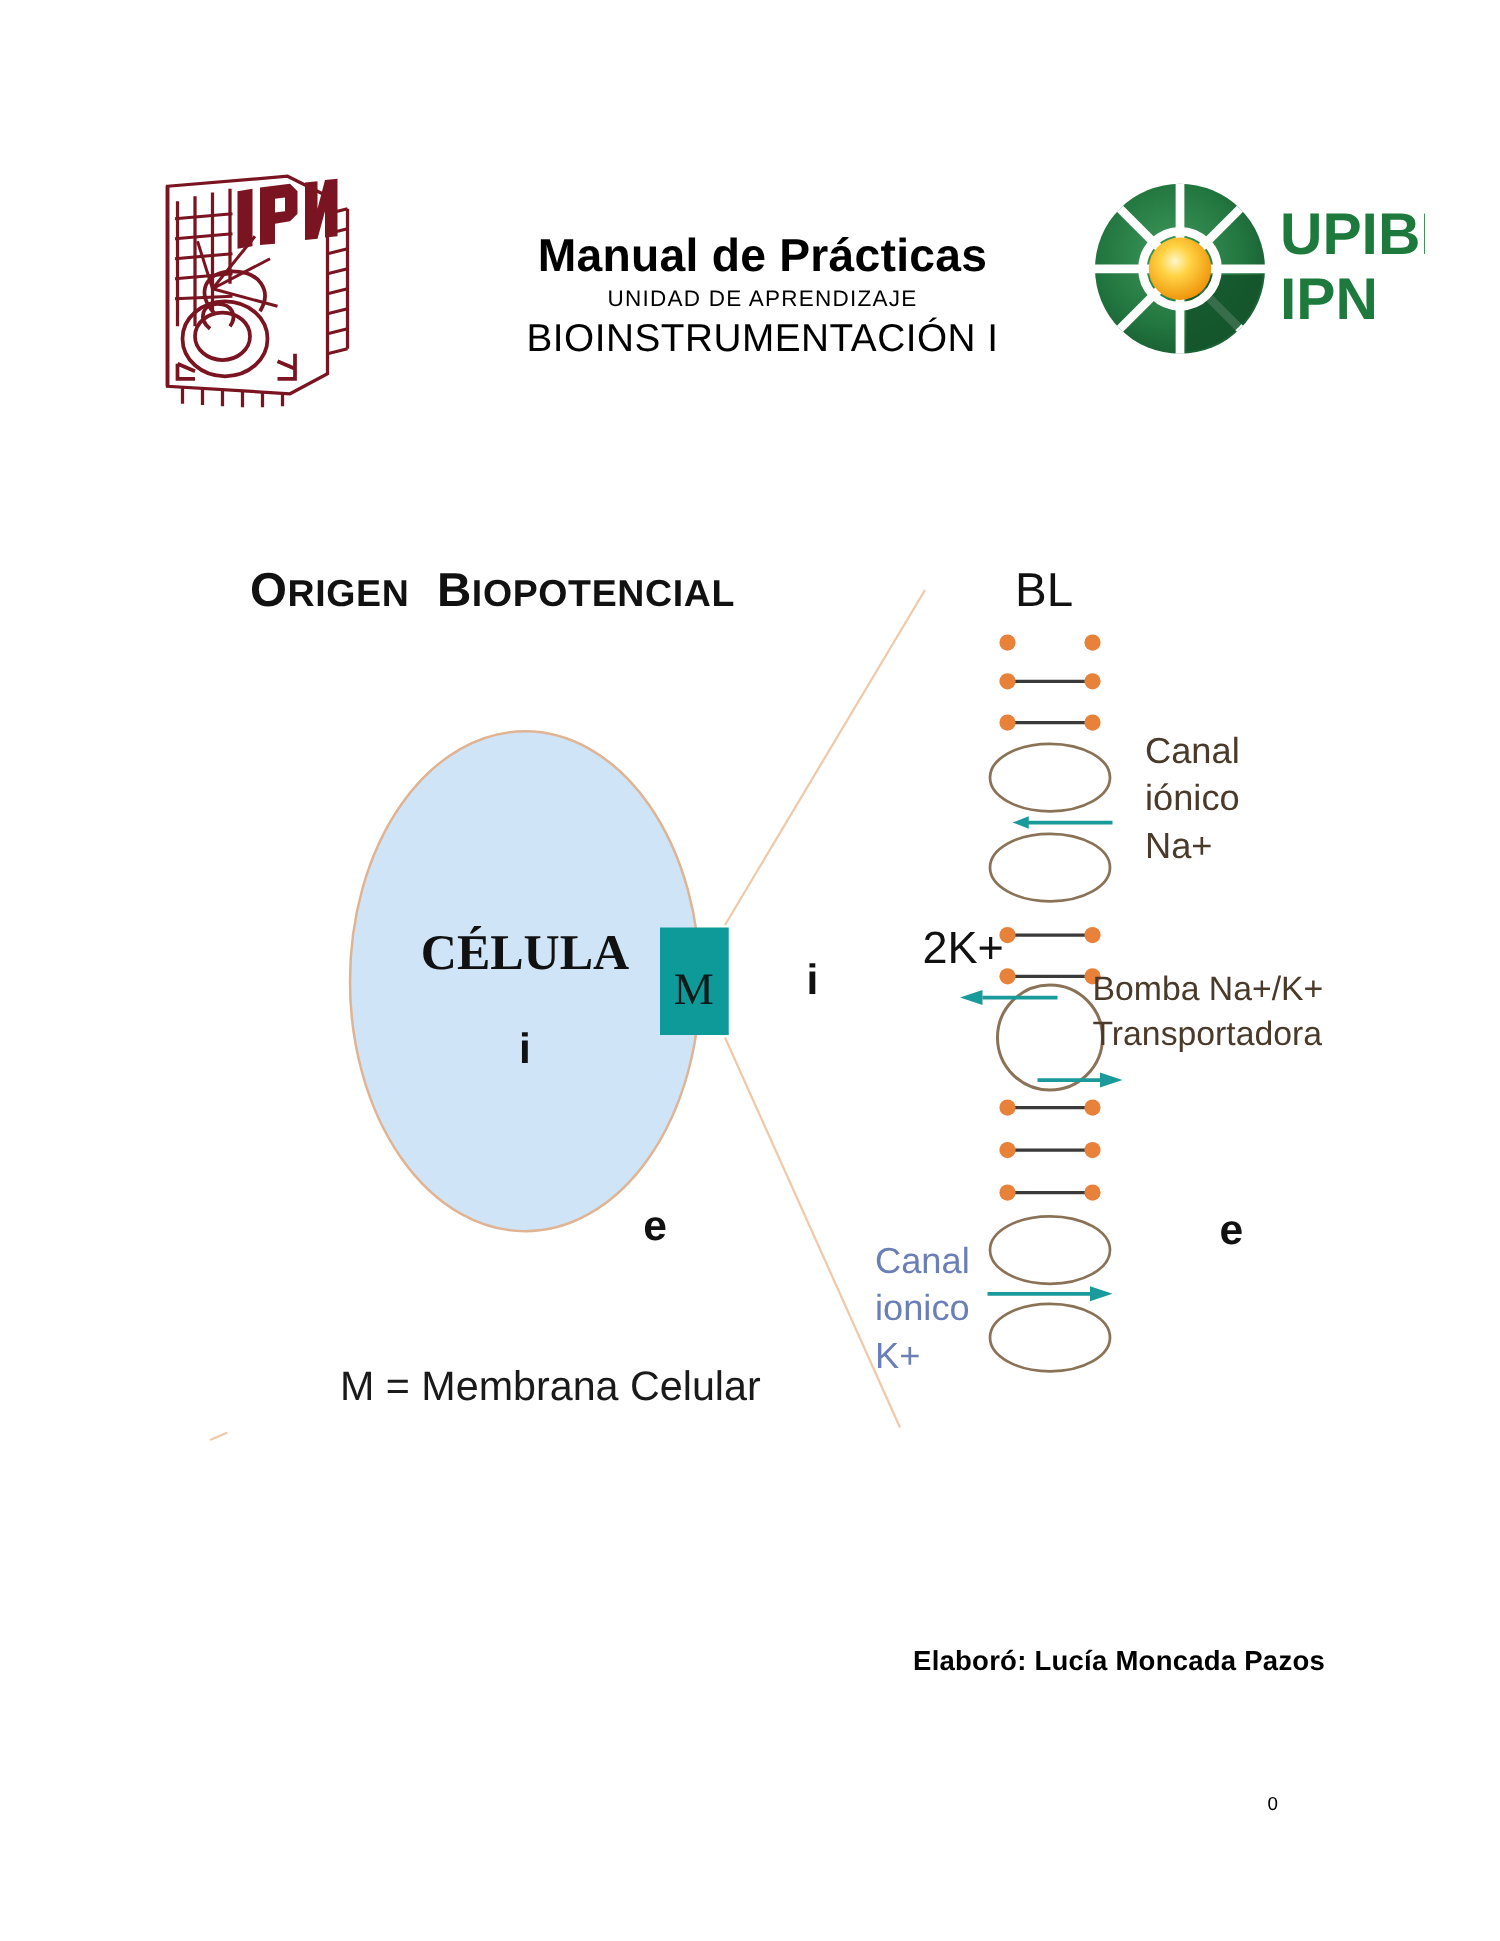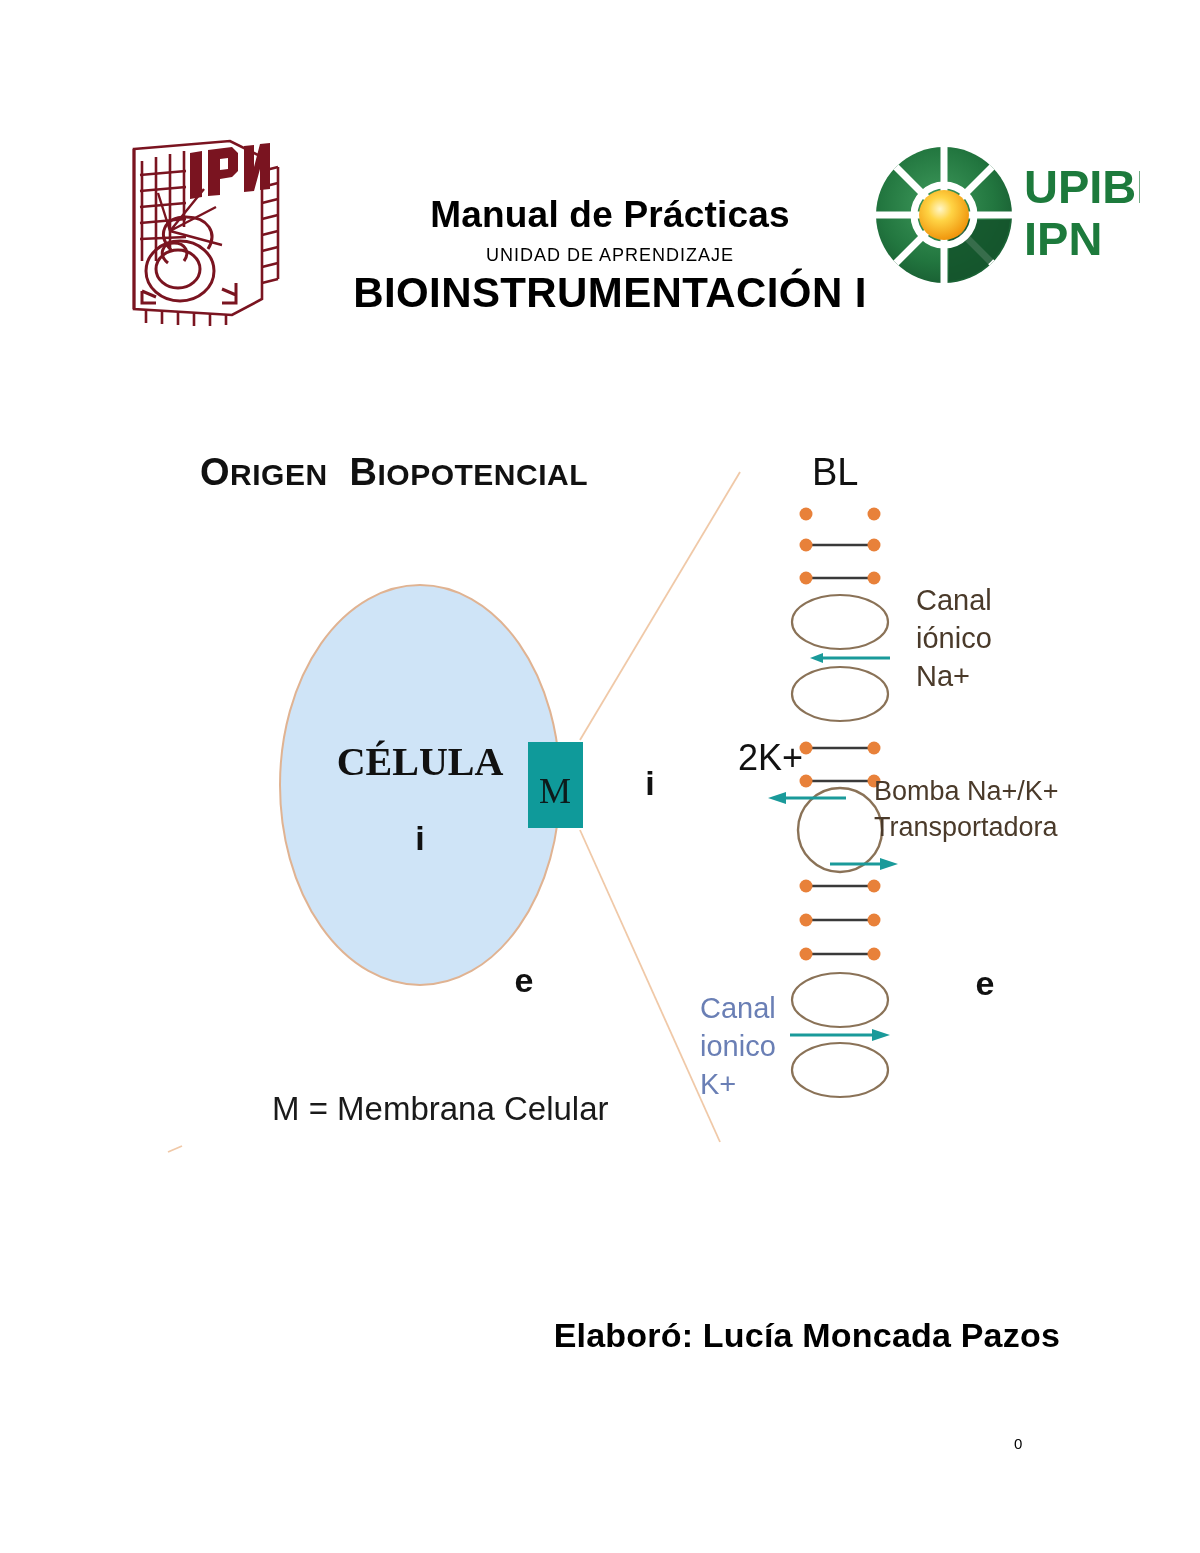--- a/index.html
+++ b/index.html
@@ -46,32 +46,32 @@
     left: 300px;
     top: 186px;
     width: 620px;
     text-align: center;
   }
   .title-main {
     font-size: 37px;
     font-weight: bold;
     letter-spacing: 0.2px;
     line-height: 1.05;
-    margin: 10px;
+    margin: 0;
   }
   .title-sub {
     font-size: 18px;
     font-weight: normal;
     letter-spacing: 1.0px;
     line-height: 1.2;
     margin: 4px 0 0 0;
   }
   .title-course {
-    font-size: 42px;
-    font-weight: bold;
+    font-size: 31px;
+    font-weight: normal;
     letter-spacing: 0.4px;
     line-height: 1.15;
     margin: 3px 0 0 0;
   }
 
   
   .figure-area {
     position: absolute;
     left: 0;
     top: 430px;
@@ -86,21 +86,21 @@
     height: 760px;
   }
 
   
   .author-line {
     position: absolute;
     left: 0;
     top: 1316px;
     width: 1060px;
     text-align: right;
-    font-size: 34px;
+    font-size: 22px;
     font-weight: bold;
     letter-spacing: 0.2px;
   }
   .page-number {
     position: absolute;
     left: 1014px;
     top: 1435px;
     font-size: 15px;
     color: #000;
   }

